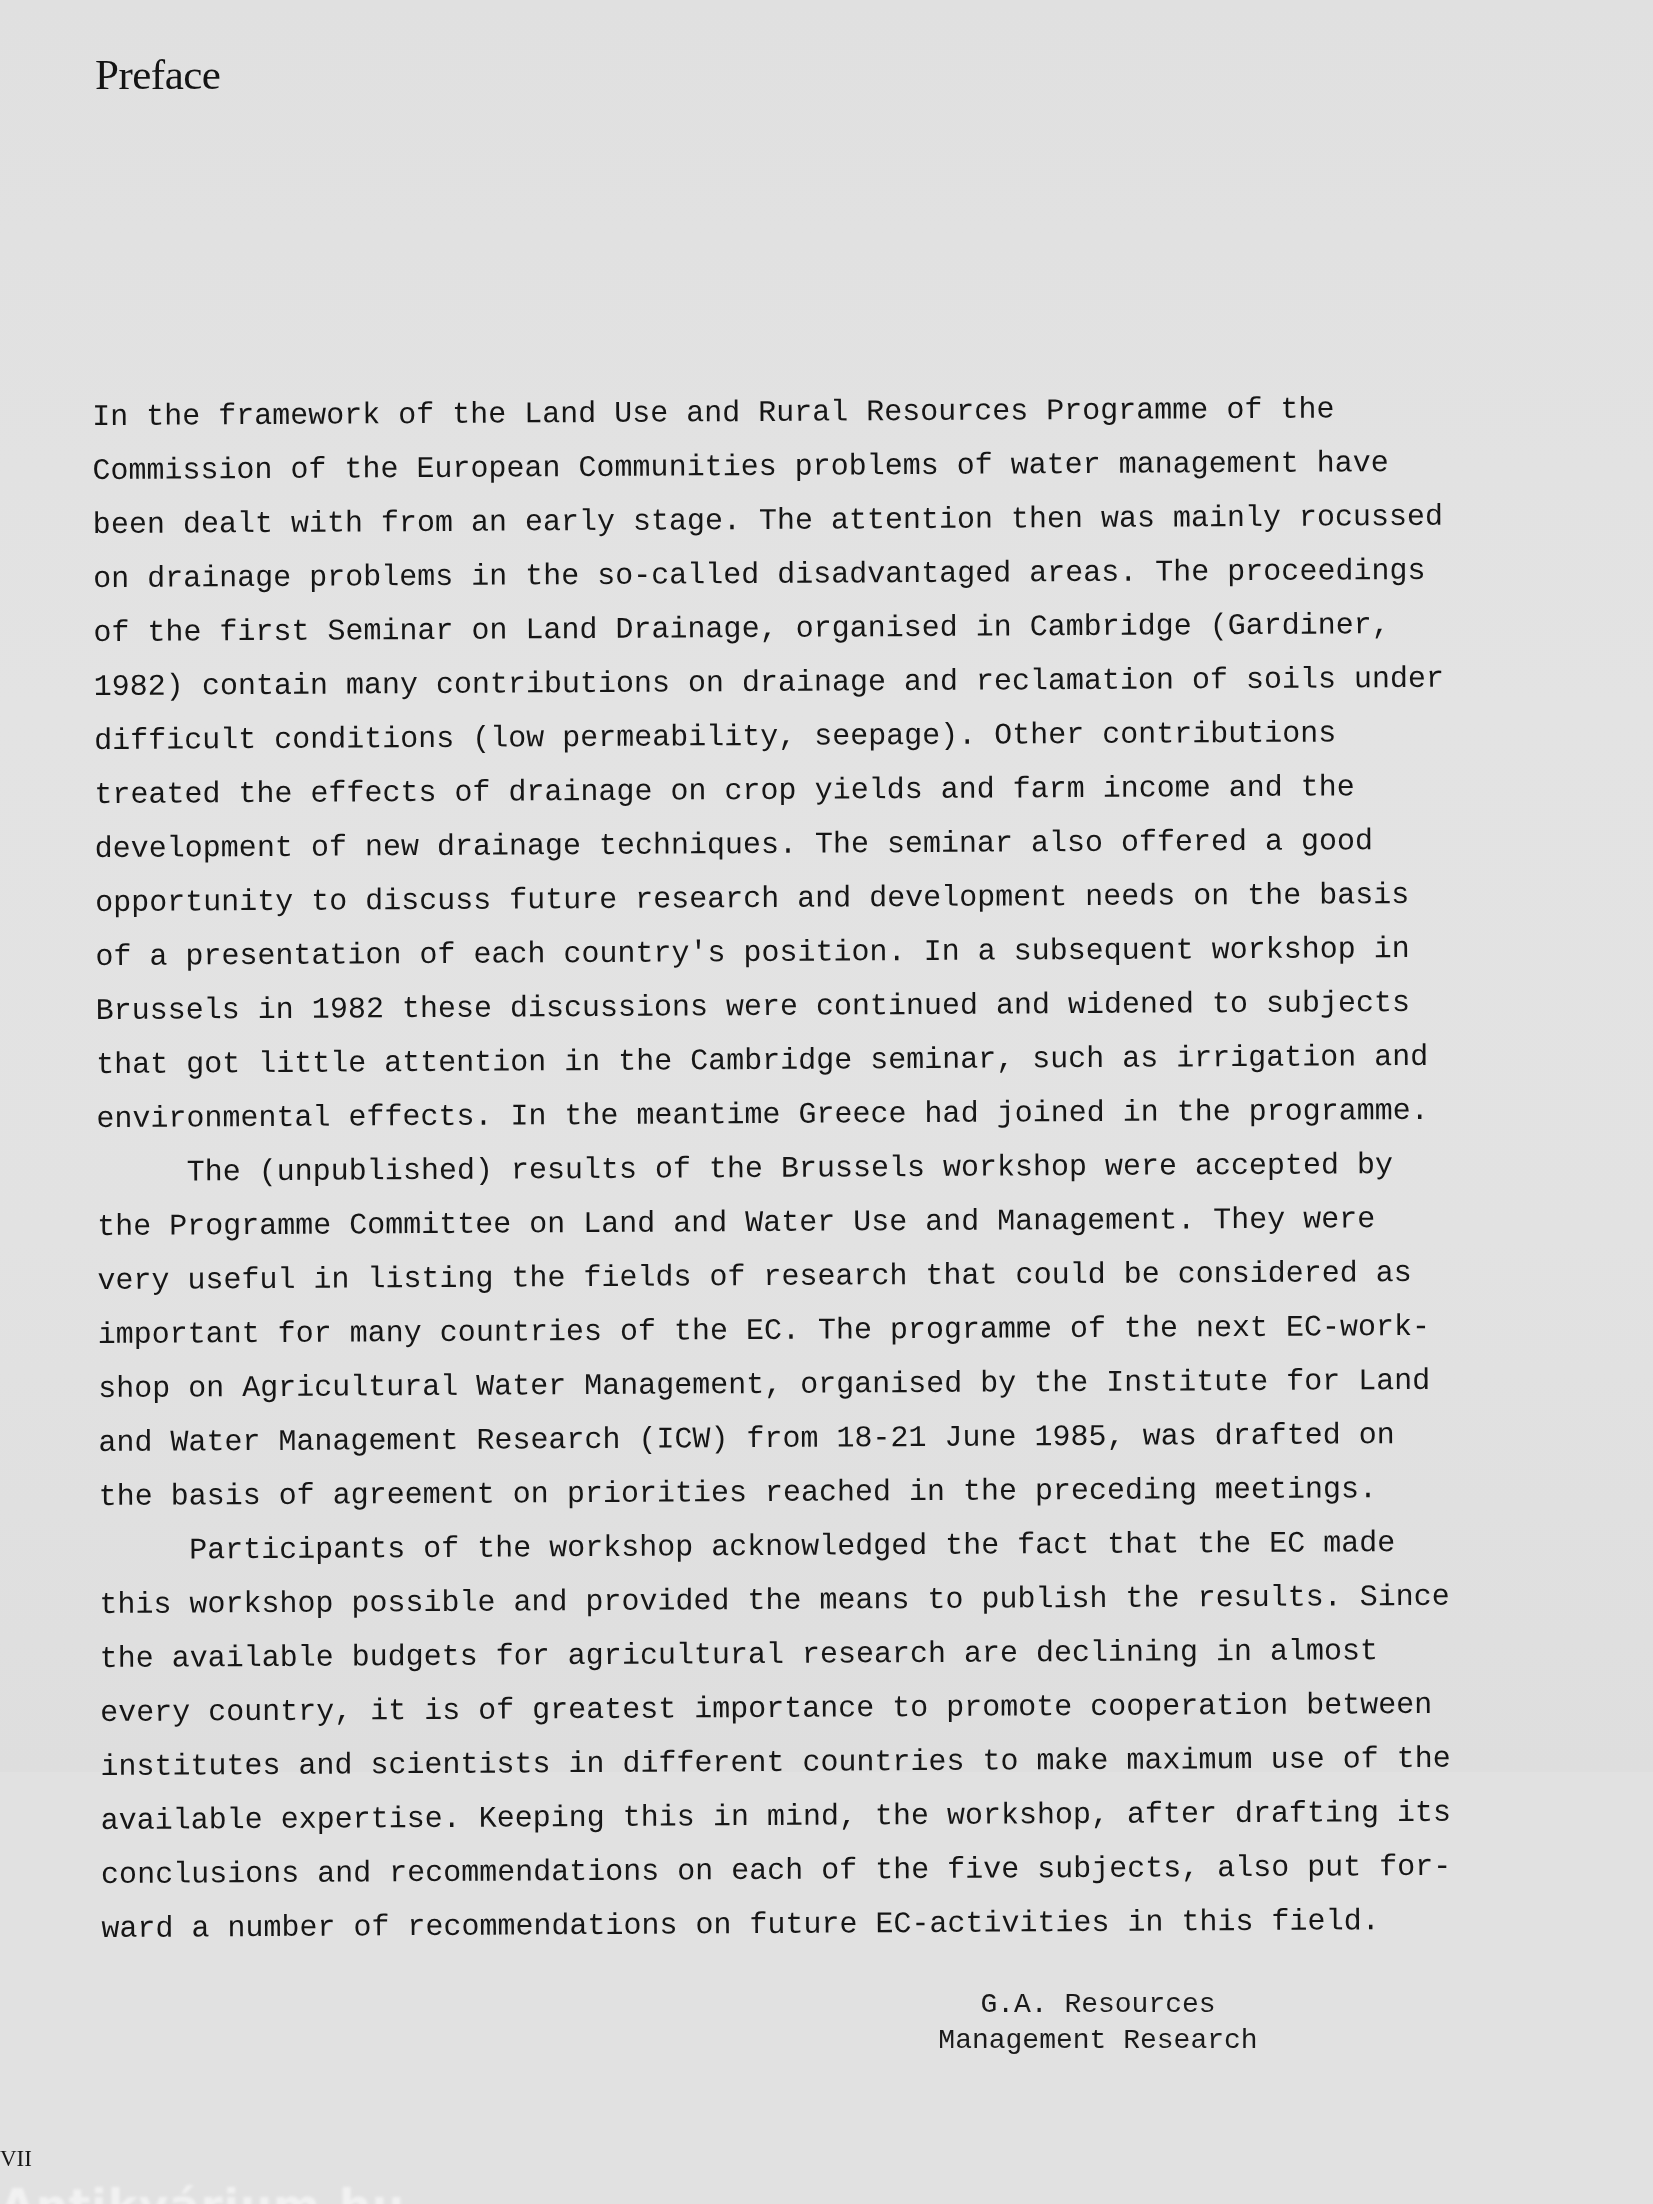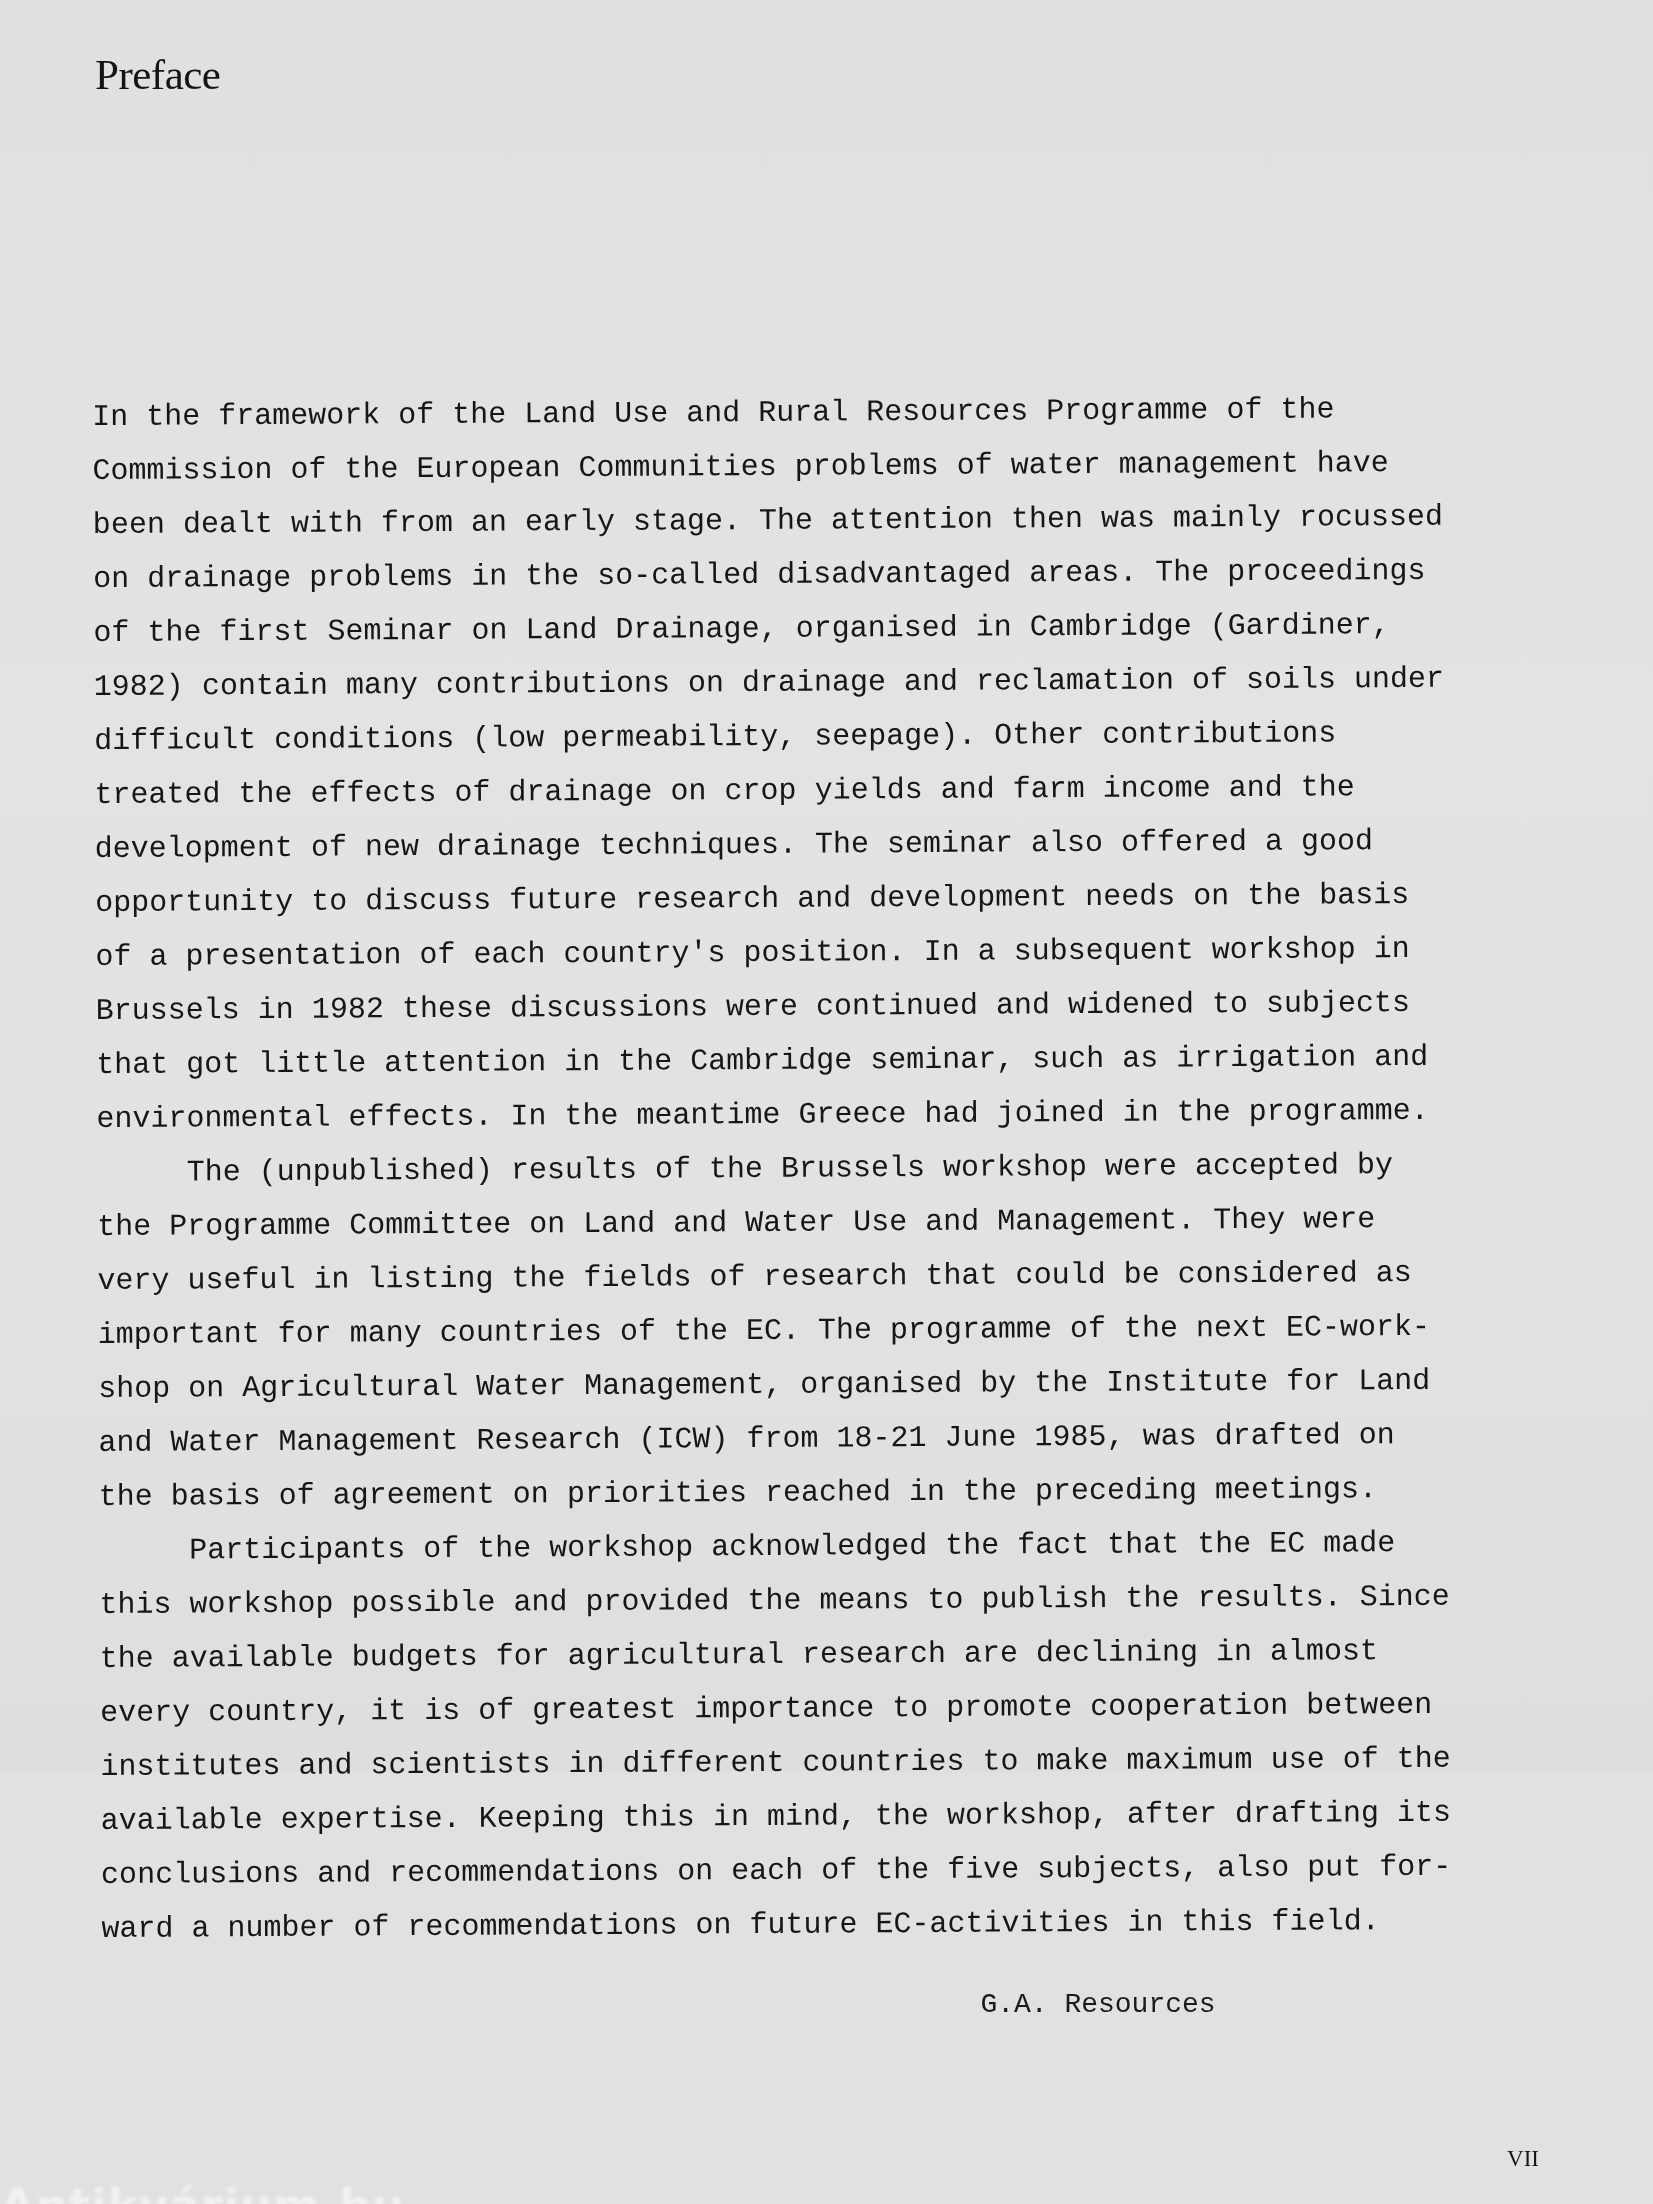--- a/index.html
+++ b/index.html
@@ -61,21 +61,21 @@
     }
     .signature span {
       display: block;
       white-space: pre;
     }
     .page-number {
       position: absolute;
       left: 0;
       width: 1539px;
       top: 2146px;
-      text-align: right;
+      text-align: left;
       font-family: "Liberation Serif", "DejaVu Serif", serif;
       font-size: 23px;
       color: #161616;
     }
     .watermark {
       position: absolute;
       left: 0;
       top: 2179px;
       font-family: "DejaVu Sans", sans-serif;
       font-weight: bold;
@@ -138,19 +138,20 @@
       <span class="line">every country, it is of greatest importance to promote cooperation between</span>
       <span class="line">institutes and scientists in different countries to make maximum use of the</span>
       <span class="line">available expertise. Keeping this in mind, the workshop, after drafting its</span>
       <span class="line">conclusions and recommendations on each of the five subjects, also put for-</span>
       <span class="line">ward a number of recommendations on future EC-activities in this field.</span>
     </p>
   </div>
 
   <div class="signature">
     <span>G.A. Resources</span>
+    <span>Management Research</span>
   </div>
 
   <div class="page-number">VII</div>
 
   <div class="watermark">Antikvárium.hu</div>
 </div>
 
 
 </body></html>

